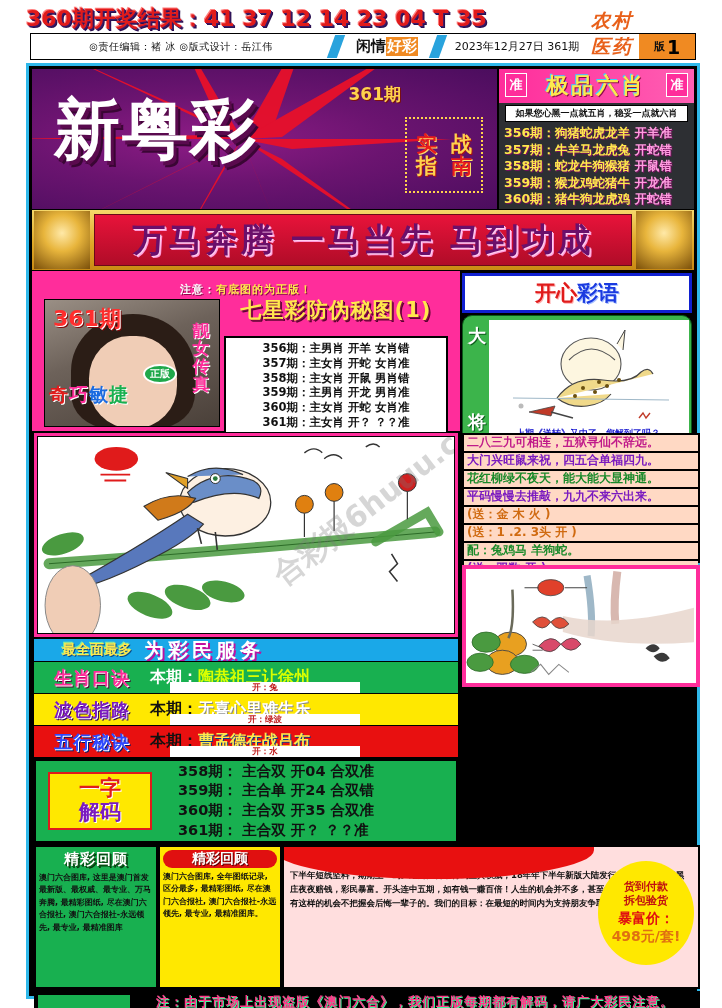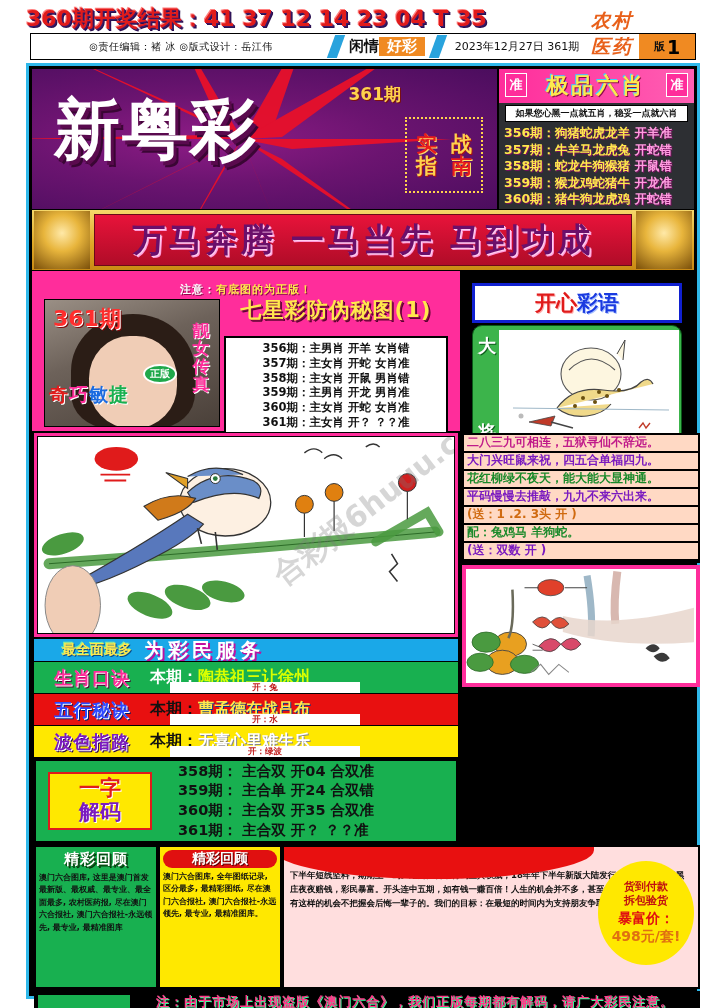--- a/index.html
+++ b/index.html
@@ -19,21 +19,21 @@
   .mh-credits { flex:0 0 300px; display:flex; align-items:center; justify-content:center;
     font-size:10px; color:#111; letter-spacing:.5px; }
   .mh-slogan { flex:0 0 112px; position:relative; display:flex; align-items:center;
     justify-content:center; }
   .mh-slogan .skw { position:absolute; top:1px; bottom:1px; width:10px; background:#29a3dd;
     transform:skewX(-20deg); }
   .mh-slogan .skw.l { left:0px; }
   .mh-slogan .skw.r { right:0px; }
   .mh-slogan .s1 { font-size:15px; font-weight:bold; color:#111; }
   .mh-slogan .s2 { font-size:15px; font-weight:bold; color:#fff; background:#f08a22;
-    padding:0 8px; }
+    padding:0 1px; }
   .mh-date { flex:0 0 148px; display:flex; align-items:center; justify-content:center;
     font-size:11px; color:#111; }
   .mh-paper { flex:1; display:flex; align-items:center; justify-content:center;
     font-size:19px; font-weight:bold; color:#e8601a; letter-spacing:2px;
     font-family:"DejaVu Serif",serif; font-style:italic; }
   .mh-ban { flex:0 0 56px; background:#f08a22; display:flex; align-items:center;
     justify-content:center; gap:2px; }
   .mh-ban .t { font-size:11px; color:#111; font-weight:bold;}
   .mh-ban .n { font-size:19px; color:#000; font-weight:bold; }
 
@@ -118,21 +118,21 @@
   .girl .zb { position:absolute; right:42px; bottom:42px; width:34px; height:20px;
     border-radius:50%; background:#1fa84a; color:#fff; font-size:10px; font-weight:bold;
     display:flex; align-items:center; justify-content:center; border:2px solid #fff; }
   .qxBox { flex:1; }
   .qxTitle { text-align:center; font-size:21px; font-weight:bold; color:#ffe84d;
     letter-spacing:1px; text-shadow:1px 1px 0 #8a0a4a,2px 2px 0 #5a0530; line-height:1.1; }
   .qxList { background:#fff; border:2px solid #000; margin-top:14px; padding:3px 4px; }
   .qxRow { font-size:11.5px; color:#111; font-weight:bold; line-height:1.28;
     text-align:center; white-space:nowrap; }
 
-  .rightC { flex:1; background:#000; padding:12px; }
+  .rightC { flex:1; background:#000; padding:2px; }
   .kxTitle { background:#fff; border:3px solid #1020d0; text-align:center;
     padding:3px 0; }
   .kxTitle .a { font-size:21px; font-weight:bold; color:#e01b1b;
     text-shadow:1px 1px 0 #ffb0b0; }
   .kxTitle .b { font-size:21px; font-weight:bold; color:#1a3ae0;
     text-shadow:1px 1px 0 #a8c0ff; }
   .kxPic { margin-top:2px; height:auto; background:#3cb44b; border-radius:10px;
     border:1px solid #0a5a18; position:relative; padding:4px 2px; display:flex; }
   .kxPic .side { width:24px; display:flex; flex-direction:column; align-items:center;
     justify-content:space-between; color:#fff; font-size:18px; font-weight:bold;
@@ -420,20 +420,21 @@
         </svg>
         <div class="wm" style="left:210px; top:36px;">合彩报6huuu.com</div>
       </div>
     </div>
 
     <div class="versesBox">
       <div class="verse">二八三九可相连，五狱寻仙不辞远。</div>
       <div class="verse p">大门兴旺鼠来祝，四五合单福四九。</div>
       <div class="verse g">花红柳绿不夜天，能大能大显神通。</div>
       <div class="verse p">平码慢慢去推敲，九九不来六出来。</div>
+      <div class="verse o">(送：金 木 火 )</div>
       <div class="verse o">(送：1 .2.  3头 开 )</div>
       <div class="verse g">配：兔鸡马 羊狗蛇。</div>
       <div class="verse p">(送：双数 开 )</div>
     </div>
 
     <div class="fruitBox">
       <div class="fruitInner">
         <svg viewBox="0 0 228 112" width="100%" height="100%">
           <path d="M120 6 q6 36 4 60" stroke="#9fb8c8" stroke-width="7" fill="none"></path>
           <path d="M150 2 q-4 30 -2 52" stroke="#d8b8b0" stroke-width="8" fill="none"></path>
@@ -461,50 +462,50 @@
     <div class="svcBox">
       <div class="svcHdr">
         <span class="a">最全面最多</span>
         <span class="b">为彩民服务</span>
       </div>
       <div class="svcRow g">
         <span class="lab">生肖口诀</span>
         <span class="txt"><span>本期：</span><b>陶恭祖三让徐州</b></span>
         <span class="svcKai">开：兔</span>
       </div>
+      <div class="svcRow y">
+        <span class="lab">波色指路</span>
+        <span class="txt"><span>本期：</span><b>无喜心里难生乐</b></span>
+        <span class="svcKai">开：绿波</span>
+      </div>
       <div class="svcRow r">
         <span class="lab">五行秘诀</span>
         <span class="txt"><span>本期：</span><b>曹孟德在战吕布</b></span>
         <span class="svcKai">开：水</span>
-      </div>
-      <div class="svcRow y">
-        <span class="lab">波色指路</span>
-        <span class="txt"><span>本期：</span><b>无喜心里难生乐</b></span>
-        <span class="svcKai">开：绿波</span>
       </div>
     </div>
 
     <div class="yiziBox">
       <div class="yiziTag">
         <div class="a">一字</div>
         <div class="b">解码</div>
       </div>
       <div class="yiziList">
         <div class="yiziRow">358期：  主合双  开04  合双准</div>
         <div class="yiziRow">359期：  主合单  开24  合双错</div>
         <div class="yiziRow">360期：  主合双  开35  合双准</div>
         <div class="yiziRow">361期：  主合双  开？  ？？准</div>
       </div>
     </div>
 
 
     <div class="botWrap">
       <div class="rev1">
         <div class="t">精彩回顾</div>
-        <div class="p">澳门六合图库, 这里是澳门首发最新版、最权威、最专业、最全面最多, 农村医药报, 尽在澳门六合报社, 澳门六合报社-永远领先, 最专业, 最精准图库</div>
+        <div class="p">澳门六合图库, 这里是澳门首发最新版、最权威、最专业、万马奔腾, 最精彩图纸, 尽在澳门六合报社, 澳门六合报社-永远领先, 最专业, 最精准图库</div>
       </div>
       <div class="rev2">
         <div class="t">精彩回顾</div>
         <div class="p">澳门六合图库, 全年图纸记录, 区分最多, 最精彩图纸, 尽在澳门六合报社, 澳门六合报社-永远领先, 最专业, 最精准图库。</div>
       </div>
       <div class="rev3">
         <div class="redSwoosh"></div>
         <div class="p">下半年短线坚料，期期主一码。绝密猛料，特码宝典权威，18年年下半年新版大陆发行。两广，湘闽赣黑庄夜夜赔钱，彩民暴富。开头连中五期，如有钱一赚百倍！人生的机会并不多，甚至好机会只会出现一次。有这样的机会不把握会后悔一辈子的。我们的目标：在最短的时间内为支持朋友争取最大的利益。</div>
         <div class="priceTag">
           <div class="a">货到付款</div>

